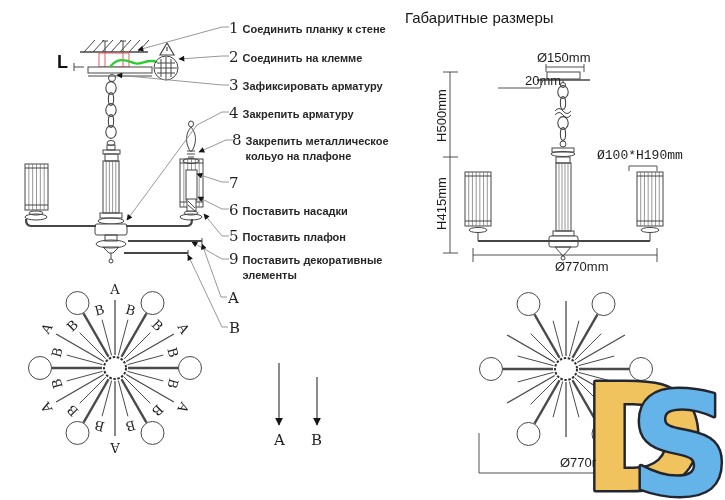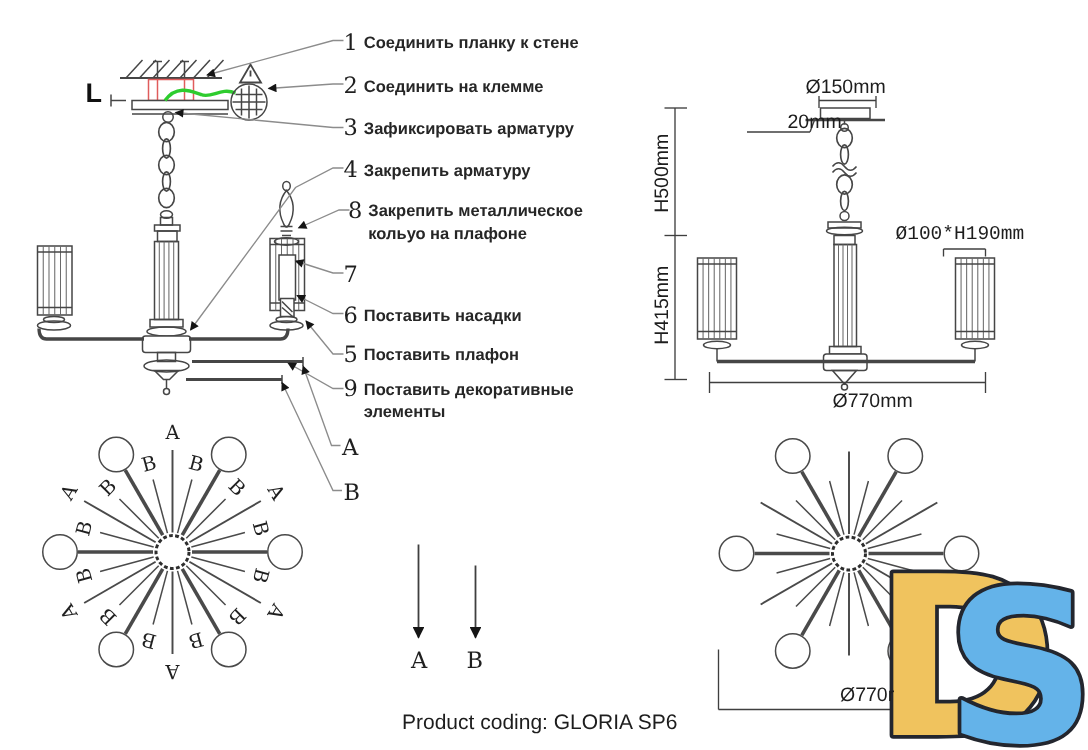--- a/index.html
+++ b/index.html
@@ -391,24 +391,24 @@
   <span class="num">9</span>
   <span class="txt">Поставить декоративные элементы</span>
 </div>
 
 <div class="ov serifcap" style="left:228px;top:289px;">A</div>
 <div class="ov serifcap" style="left:229px;top:319px;">B</div>
 
 <div class="ov serifcap" style="left:274px;top:431px;">A</div>
 <div class="ov serifcap" style="left:311px;top:431px;">B</div>
 
+<div class="ov title" style="left:405px;top:9px;">Габаритные размеры</div>
 
 <div class="ov dim" style="left:537px;top:50px;">Ø150mm</div>
 <div class="ov dim" style="left:525px;top:73px;">20mm</div>
 <div class="ov dim vdim" style="left:413px;top:108px;">H500mm</div>
 <div class="ov dim vdim" style="left:413px;top:196px;">H415mm</div>
 <div class="ov dim" style="left:597px;top:148px;font-family:Liberation Mono, monospace;">Ø100*H190mm</div>
 <div class="ov dim" style="left:537px;top:259px;margin-left:18px;">Ø770mm</div>
 <div class="ov dim" style="left:560px;top:455px;">Ø770r</div>
 
-<div class="ov coding" style="left:268px;top:473px;">Product coding: GLORIA SP6</div>
 
 </div>
 
 </body></html>

